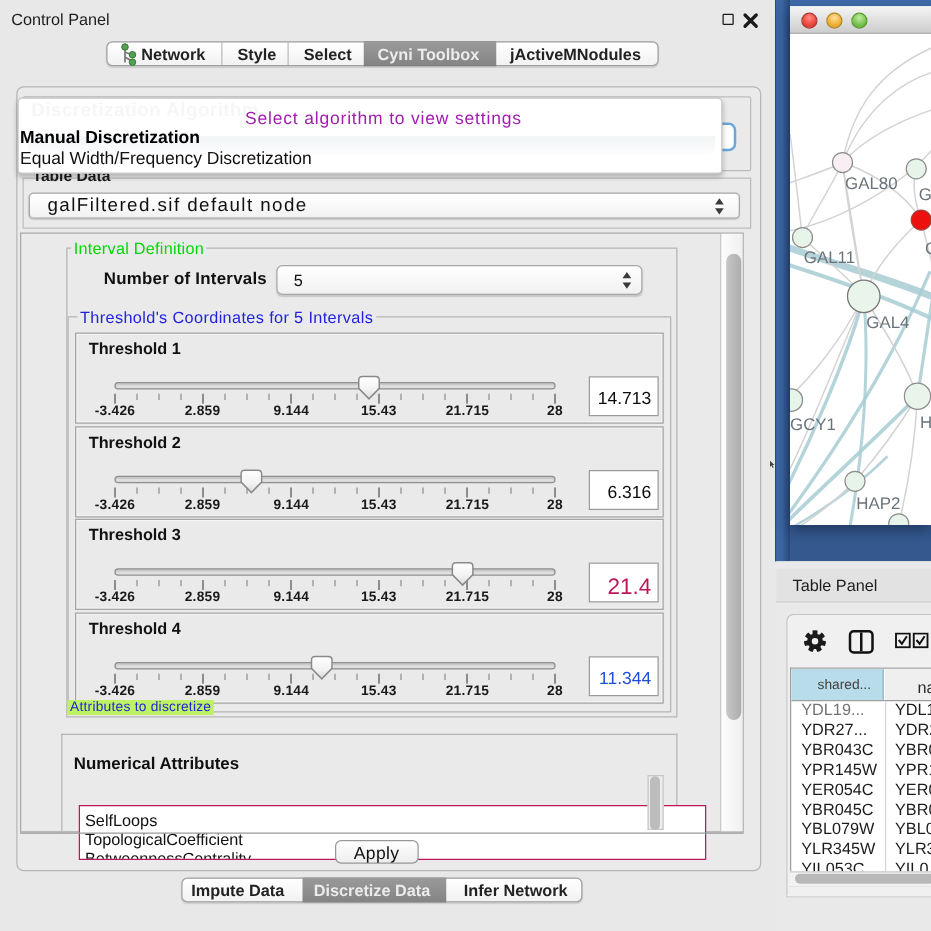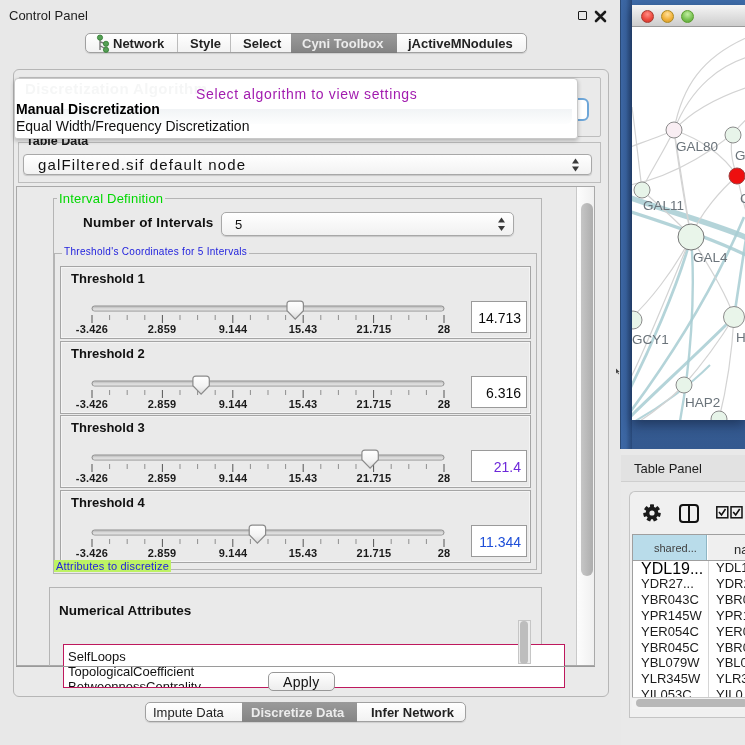--- a/index.html
+++ b/index.html
@@ -57,21 +57,21 @@
 
 <div class="abs" style="left:83px;top:215px;font-size:13.5px;font-weight:bold;color:#111;letter-spacing:0.2px">Number of Intervals</div>
 <div class="abs" style="left:221px;top:212px;width:293px;height:24px;background:linear-gradient(#ffffff,#f1f1f1);border:1px solid #a8a8a8;border-radius:5px;box-shadow:0 1px 1px rgba(0,0,0,0.15)"></div>
 <div class="abs" style="left:235px;top:217px;font-size:13px;color:#111">5</div>
 <svg class="abs" style="left:496px;top:216px" width="11" height="17">
     <path d="M5.5,1.5 L9,6.5 L2,6.5 Z" fill="#3a3a3a"></path>
     <path d="M5.5,15 L9,10 L2,10 Z" fill="#3a3a3a"></path>
   </svg>
 
 <div class="abs" style="left:54px;top:253px;width:483px;height:317px;border:1px solid #b5b5b5"></div>
-<div class="abs" style="left:62px;top:246px;font-size:10px;color:#2222dd;background:#eaeaea;padding:0 2px;letter-spacing:0.3px">Threshold's Coordinates for 5 Intervals</div>
+<div class="abs" style="left:62px;top:246px;font-size:13px;color:#2222dd;background:#eaeaea;padding:0 2px;letter-spacing:0.3px">Threshold's Coordinates for 5 Intervals</div>
 
 <div style="position:absolute;left:60px;top:266px;width:471px;height:73px;background:#eaeaea;border:1px solid #a5a5a5;box-shadow:inset 0 0 0 1px #f4f4f4">
   <div style="position:absolute;left:10px;top:4px;font-size:13px;font-weight:bold;color:#111">Threshold 1</div>
   <svg width="471" height="71" style="position:absolute;left:0;top:0">
       <rect x="31" y="39" width="352" height="5" rx="2.5" fill="#c9c9c9" stroke="#8f8f8f" stroke-width="1"></rect>
       <rect x="32" y="41.2" width="350" height="2.2" rx="1" fill="#dedede"></rect>
       <line x1="31.0" y1="48" x2="31.0" y2="56" stroke="#555" stroke-width="1"></line>
       <line x1="48.6" y1="48" x2="48.6" y2="53" stroke="#8f8f8f" stroke-width="1"></line>
       <line x1="66.2" y1="48" x2="66.2" y2="53" stroke="#8f8f8f" stroke-width="1"></line>
       <line x1="83.8" y1="48" x2="83.8" y2="53" stroke="#8f8f8f" stroke-width="1"></line>
@@ -197,21 +197,21 @@
 <path d="M -8.2,3.5 Q -8.2,0.6 -5.2,0.6 L 5.2,0.6 Q 8.2,0.6 8.2,3.5 L 8.2,10.2 L 0,18.6 L -8.2,10.2 Z" fill="url(#thg309)" stroke="#8a8a8a" stroke-width="1.2"></path>
 </g>
     </svg>
   <div style="position:absolute;left:-4px;top:56px;width:70px;text-align:center;font-size:11px;color:#1a1a1a;font-weight:bold;letter-spacing:0.2px">-3.426</div>
     <div style="position:absolute;left:66px;top:56px;width:70px;text-align:center;font-size:11px;color:#1a1a1a;font-weight:bold;letter-spacing:0.2px">2.859</div>
     <div style="position:absolute;left:137px;top:56px;width:70px;text-align:center;font-size:11px;color:#1a1a1a;font-weight:bold;letter-spacing:0.2px">9.144</div>
     <div style="position:absolute;left:207px;top:56px;width:70px;text-align:center;font-size:11px;color:#1a1a1a;font-weight:bold;letter-spacing:0.2px">15.43</div>
     <div style="position:absolute;left:278px;top:56px;width:70px;text-align:center;font-size:11px;color:#1a1a1a;font-weight:bold;letter-spacing:0.2px">21.715</div>
     <div style="position:absolute;left:348px;top:56px;width:70px;text-align:center;font-size:11px;color:#1a1a1a;font-weight:bold;letter-spacing:0.2px">28</div>
   <div style="position:absolute;left:410px;top:34px;width:56px;height:32px;background:#fff;border:1px solid #9a9a9a;">
-      <div style="position:absolute;right:5px;top:8px;font-size:14px;color:#6d28d9">21.4</div>
+      <div style="position:absolute;right:5px;top:8px;font-size:18px;color:#be185d">21.4</div>
     </div>
 </div>
 <div style="position:absolute;left:60px;top:490px;width:471px;height:73px;background:#eaeaea;border:1px solid #a5a5a5;box-shadow:inset 0 0 0 1px #f4f4f4">
   <div style="position:absolute;left:10px;top:4px;font-size:13px;font-weight:bold;color:#111">Threshold 4</div>
   <svg width="471" height="71" style="position:absolute;left:0;top:0">
       <rect x="31" y="39" width="352" height="5" rx="2.5" fill="#c9c9c9" stroke="#8f8f8f" stroke-width="1"></rect>
       <rect x="32" y="41.2" width="350" height="2.2" rx="1" fill="#dedede"></rect>
       <line x1="31.0" y1="48" x2="31.0" y2="56" stroke="#555" stroke-width="1"></line>
       <line x1="48.6" y1="48" x2="48.6" y2="53" stroke="#8f8f8f" stroke-width="1"></line>
       <line x1="66.2" y1="48" x2="66.2" y2="53" stroke="#8f8f8f" stroke-width="1"></line>
@@ -265,21 +265,21 @@
 </div>
 <div class="abs" style="left:518px;top:620px;width:13px;height:44px;background:#ededed;border:1px solid #c6c6c6"></div>
 <div class="abs" style="left:520px;top:621px;width:8px;height:43px;background:#bdbdbd;border-radius:4px"></div>
 <div class="abs" style="left:16px;top:666px;width:579px;height:1px;background:#9a9a9a"></div>
 
 <div class="abs" style="left:268px;top:672px;width:67px;height:19px;background:linear-gradient(#ffffff,#ededed);border:1px solid #989898;border-radius:5px"></div>
 <div class="abs" style="left:283px;top:674px;font-size:14px;color:#111;letter-spacing:0.3px">Apply</div>
 
 <div class="abs" style="left:145px;top:702px;width:321px;height:20px;background:linear-gradient(#ffffff,#f2f2f2);border:1px solid #a0a0a0;border-radius:5px;box-shadow:0 1px 1px rgba(0,0,0,0.12)"></div>
 <div class="abs" style="left:242px;top:702px;width:115px;height:20px;background:linear-gradient(#9a9a9a,#848484)"></div>
-<div class="abs" style="left:153px;top:705px;font-size:13px;font-weight:normal;color:#222">Impute Data</div>
+<div class="abs" style="left:153px;top:705px;font-size:13px;font-weight:bold;color:#222">Impute Data</div>
 <div class="abs" style="left:251px;top:705px;font-size:13px;font-weight:bold;color:#ececec">Discretize Data</div>
 <div class="abs" style="left:371px;top:705px;font-size:13px;font-weight:bold;color:#222">Infer Network</div>
 
 <svg class="abs" style="left:615px;top:368px" width="6" height="7">
     <path d="M1,0.5 L1,5.5 L2.2,4.3 L3.2,6.3 L4,5.9 L3,4 L4.6,3.9 Z" fill="#444"></path>
   </svg>
 
 <div class="abs" style="left:14px;top:78px;width:564px;height:61px;background:#ffffff;border:1px solid #c9c9c9;border-radius:4px 4px 3px 3px;box-shadow:0 2px 4px rgba(0,0,0,0.24);z-index:50"></div>
 <div class="abs" style="left:25px;top:80px;font-size:15px;font-weight:bold;color:rgba(130,140,146,0.08);z-index:51;letter-spacing:0.4px">Discretization Algorithm</div>
 <div class="abs" style="left:22px;top:109px;width:550px;height:15px;background:linear-gradient(rgba(205,215,222,0.28),rgba(235,240,243,0.1));border-radius:0 0 6px 6px;z-index:51"></div>
@@ -367,21 +367,21 @@
   </svg>
 
 <div class="abs" style="left:632px;top:534px;width:113px;height:175px;background:#fff;border:1px solid #9f9f9f;border-right:none;overflow:hidden">
   <div style="position:absolute;left:0;top:0;width:74px;height:25px;background:#b9dcea;border-right:1px solid #8fb6c4"></div>
   <div style="position:absolute;left:75px;top:0;width:45px;height:25px;background:#efefef"></div>
   <div style="position:absolute;left:0;top:25px;width:113px;height:1px;background:#9f9f9f"></div>
   <div style="position:absolute;left:21px;top:7px;font-size:11px;color:#404040">shared...</div>
   <div style="position:absolute;left:101px;top:7px;font-size:13px;color:#2a2a2a">na</div>
   <div style="position:absolute;left:75px;top:26px;width:1px;height:150px;background:#d6d6d6"></div>
 </div>
-<div style="position:absolute;left:641px;top:560px;font-size:16px;color:#000000">YDL19...</div>
+<div style="position:absolute;left:641px;top:560px;font-size:13px;color:#737373">YDL19...</div>
 <div style="position:absolute;left:716px;top:560px;font-size:13px;color:#1c1c1c">YDL1</div>
 <div style="position:absolute;left:641px;top:576px;font-size:13px;color:#1c1c1c">YDR27...</div>
 <div style="position:absolute;left:716px;top:576px;font-size:13px;color:#1c1c1c">YDR2</div>
 <div style="position:absolute;left:641px;top:592px;font-size:13px;color:#1c1c1c">YBR043C</div>
 <div style="position:absolute;left:716px;top:592px;font-size:13px;color:#1c1c1c">YBR0</div>
 <div style="position:absolute;left:641px;top:608px;font-size:13px;color:#1c1c1c">YPR145W</div>
 <div style="position:absolute;left:716px;top:608px;font-size:13px;color:#1c1c1c">YPR1</div>
 <div style="position:absolute;left:641px;top:624px;font-size:13px;color:#1c1c1c">YER054C</div>
 <div style="position:absolute;left:716px;top:624px;font-size:13px;color:#1c1c1c">YER0</div>
 <div style="position:absolute;left:641px;top:640px;font-size:13px;color:#1c1c1c">YBR045C</div>

